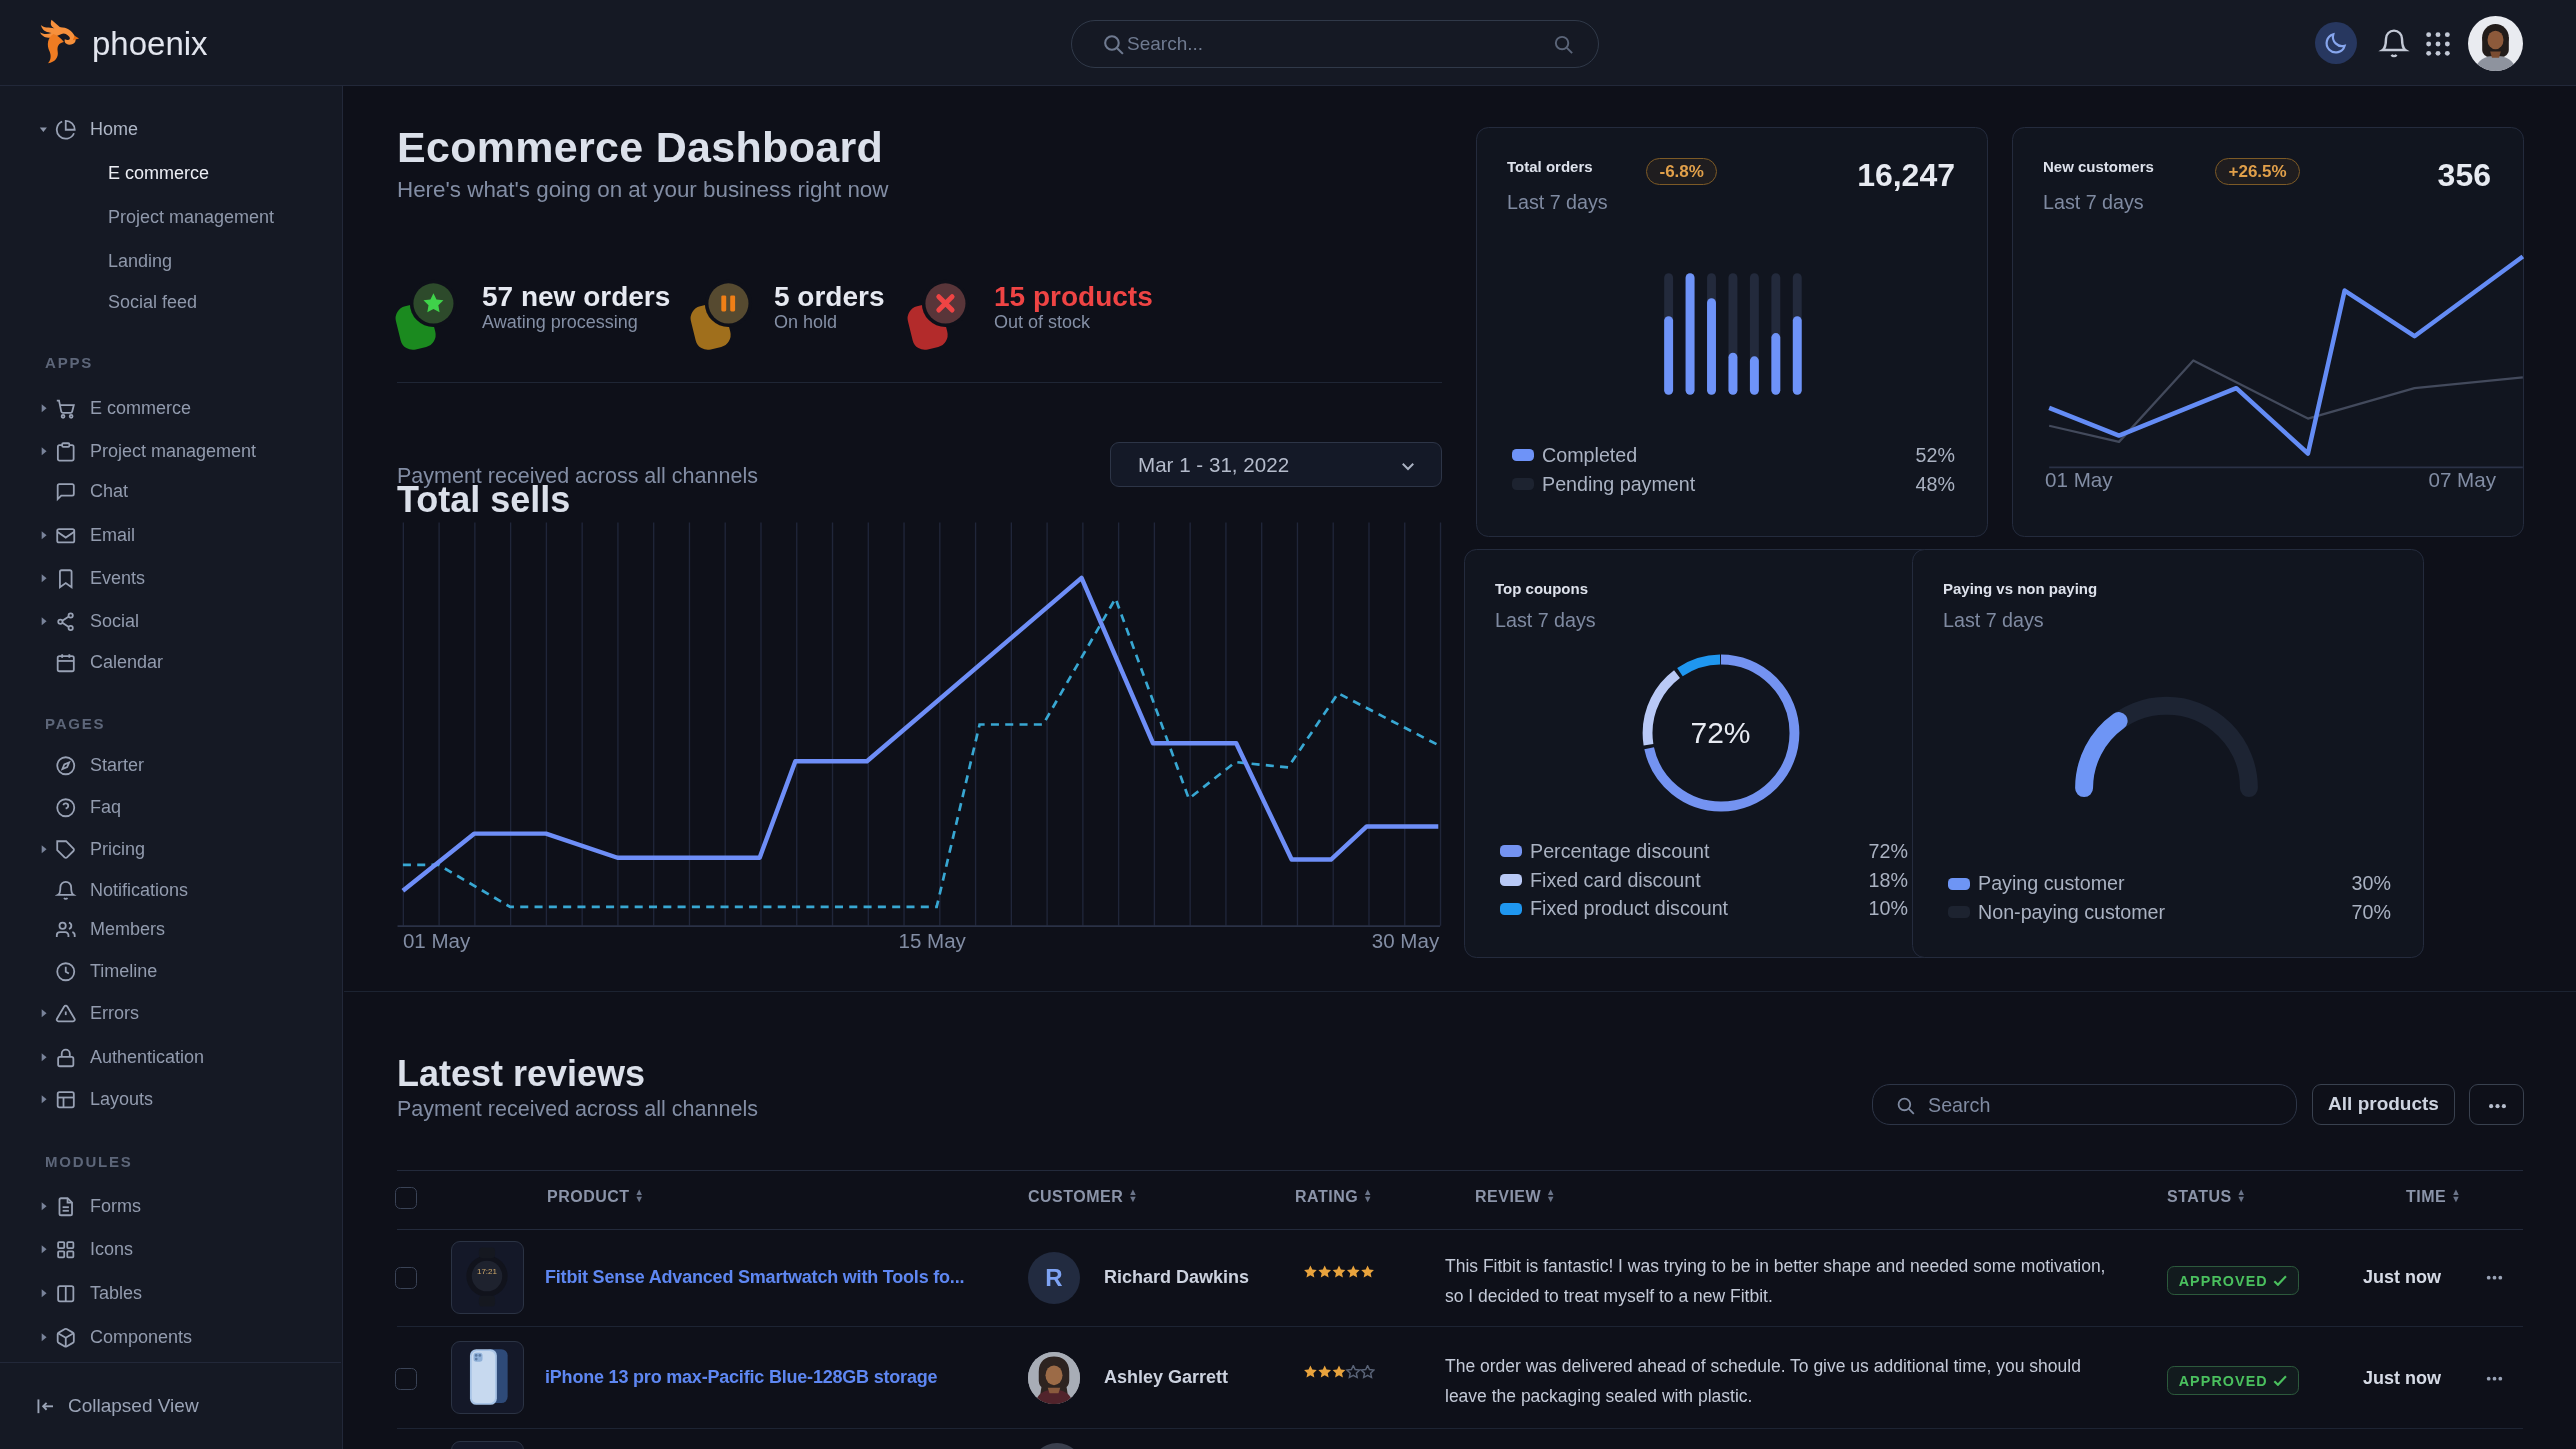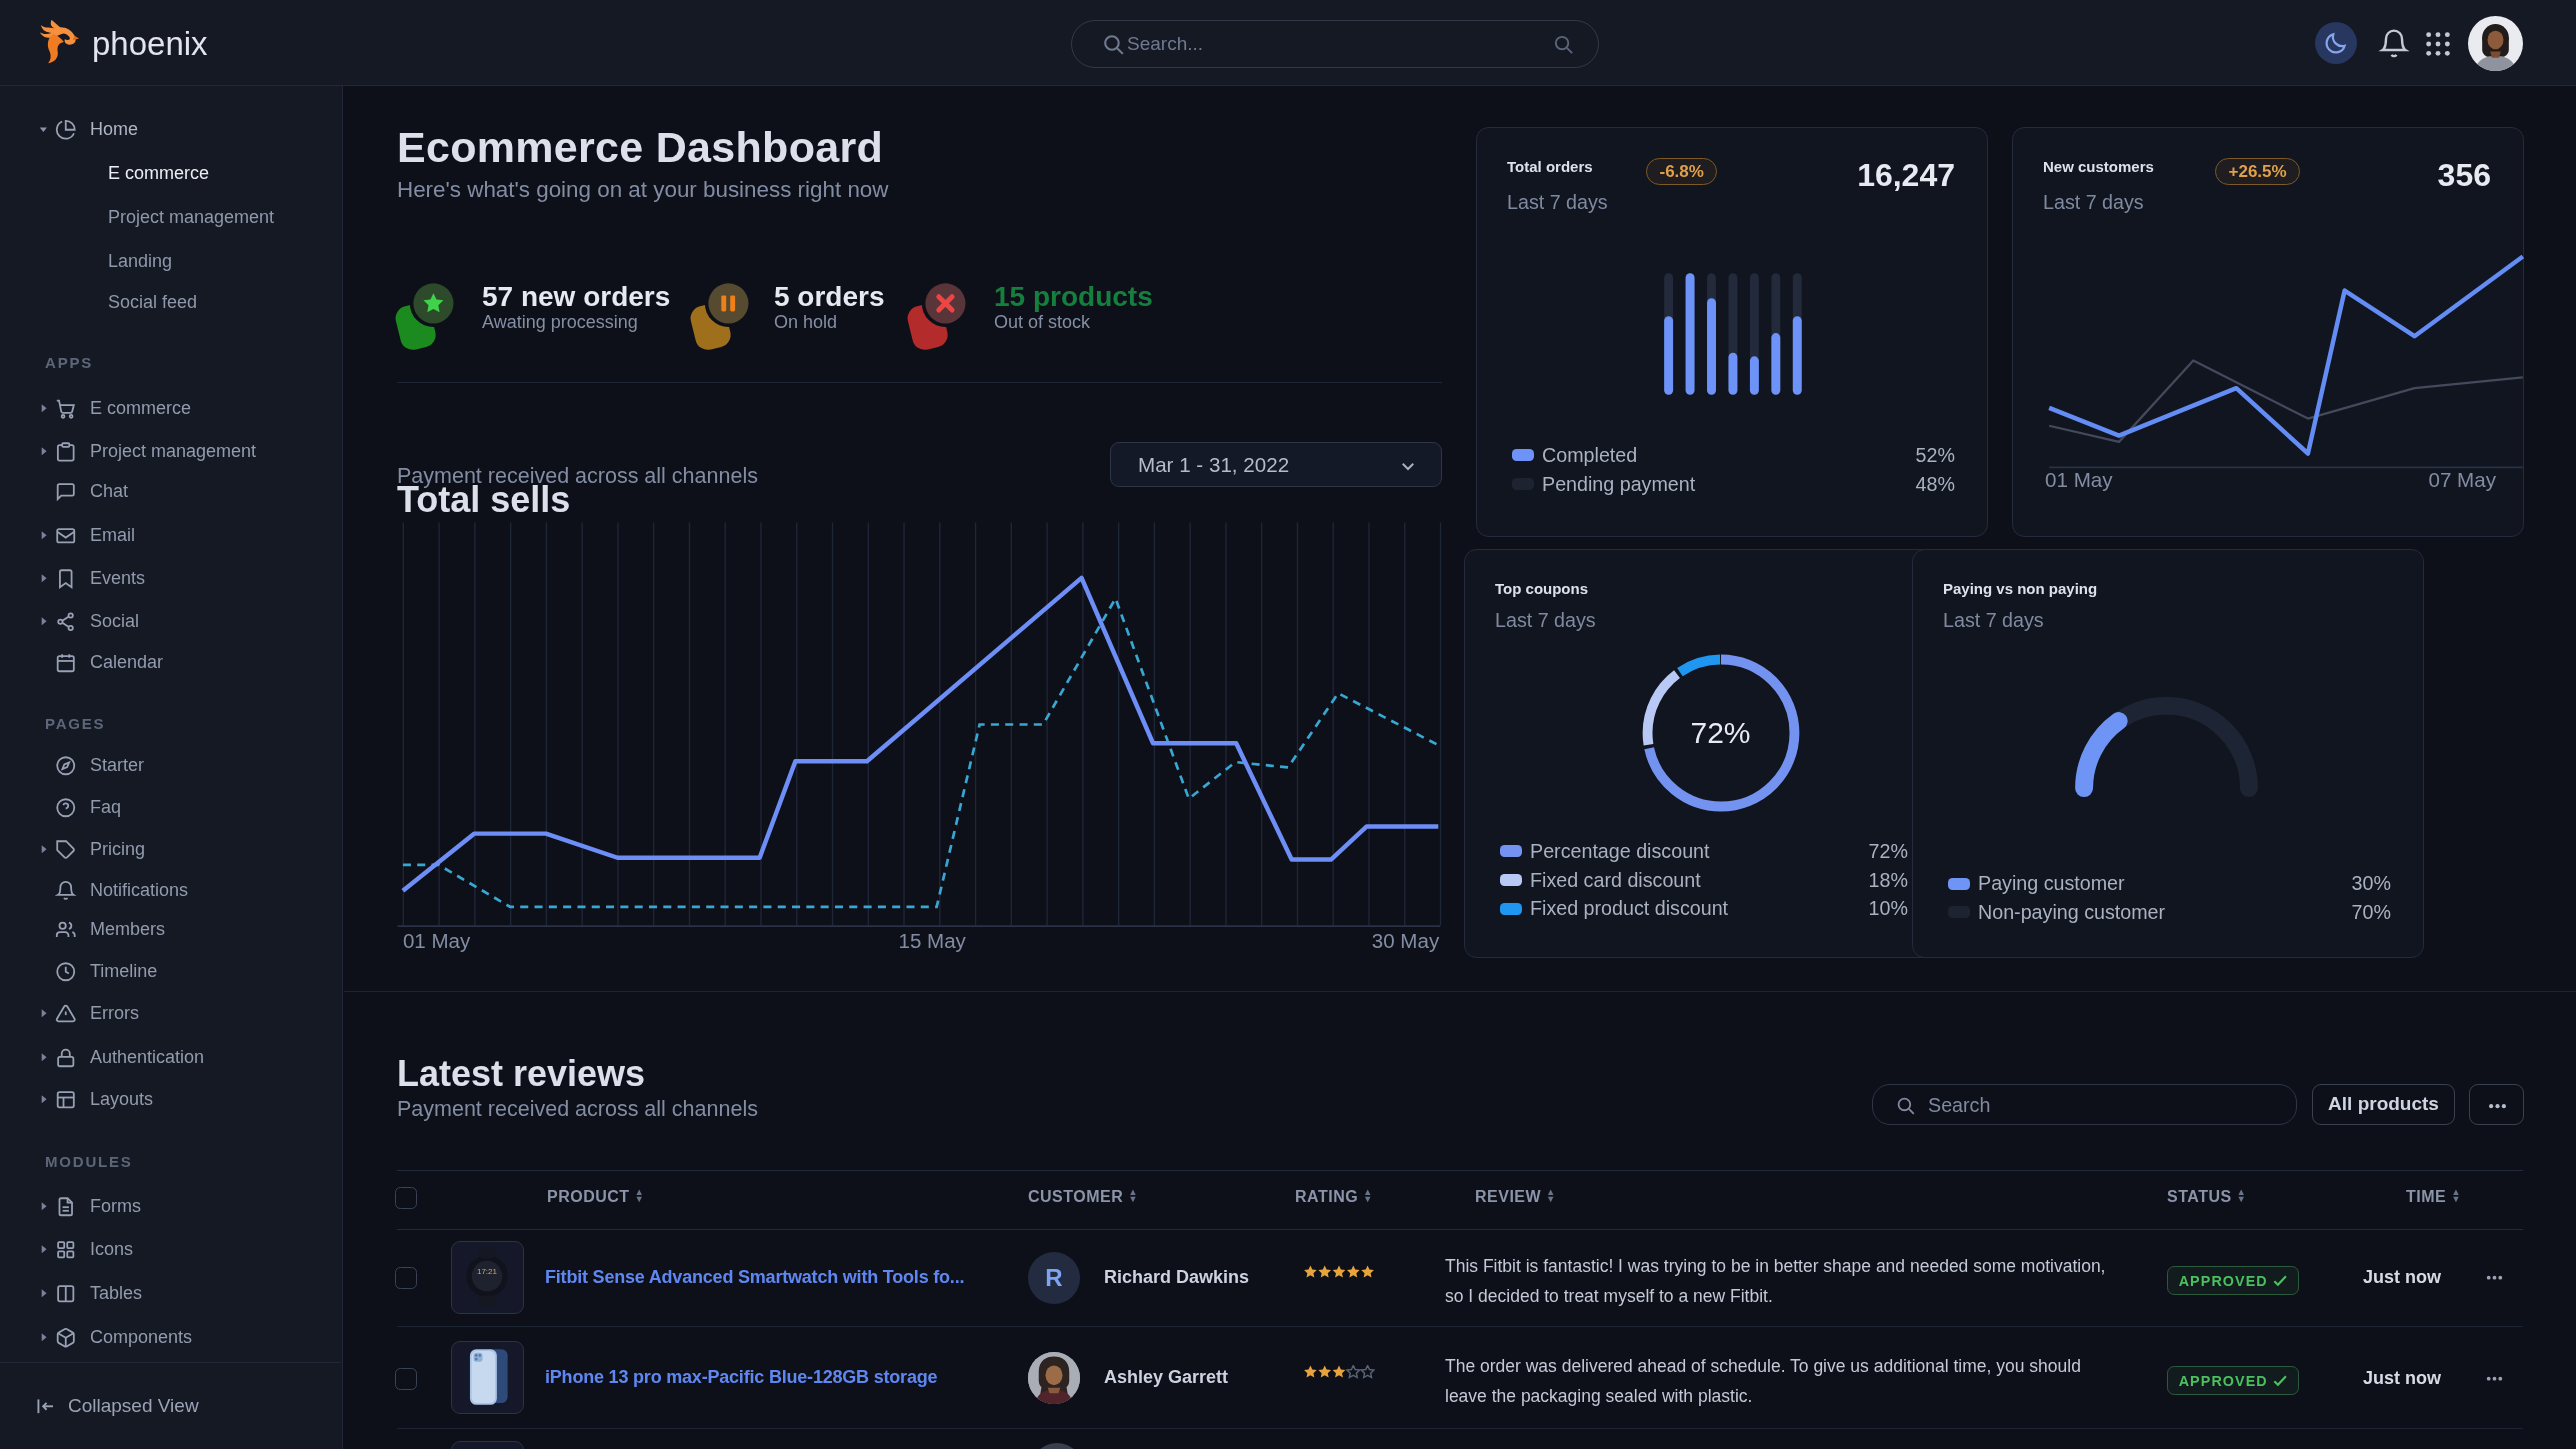--- a/index.html
+++ b/index.html
@@ -351,21 +351,21 @@
   </svg>
   <div class="abs" style="left:774px;top:281px;font-size:28px;font-weight:700;color:#e6e9f1">5 orders</div>
   <div class="abs" style="left:774px;top:312px;font-size:18px;color:#848fa5">On hold</div>
 
   <svg class="abs" style="left:900px;top:274px" width="98" height="98" viewBox="0 0 110 110">
     <rect x="11" y="34" width="40" height="50" rx="14" fill="#b32b2b" transform="rotate(-14 31 59)"></rect>
     <circle cx="51" cy="33" r="26.5" fill="#0e1019"></circle>
     <circle cx="51" cy="33" r="22.5" fill="#593539"></circle>
     <path d="M43.5 25.5l15 15M58.5 25.5l-15 15" stroke="#ef4444" stroke-width="5.5" stroke-linecap="round"></path>
   </svg>
-  <div class="abs" style="left:994px;top:281px;font-size:28px;font-weight:700;color:#15803d">15 products</div>
+  <div class="abs" style="left:994px;top:281px;font-size:28px;font-weight:700;color:#ef4444">15 products</div>
   <div class="abs" style="left:994px;top:312px;font-size:18px;color:#848fa5">Out of stock</div>
 </div>
 
 <hr class="div" style="left:397px;top:382px;width:1045px;border-top:1.8px solid #1f2635;">
 
 <div class="h2" style="left:397px;top:451px;margin-top:28px;">Total sells</div>
 <div class="sub" style="left:397px;top:464px;">Payment received across all channels</div>
 
 <div class="abs" style="left:1110px;top:442px;width:332px;height:45px;border:1.8px solid #2d3547;border-radius:9px;background:#141927;">
   <div class="abs" style="left:27px;top:9.8px;font-size:20.6px;color:#b4bbcb">Mar 1 - 31, 2022</div>

